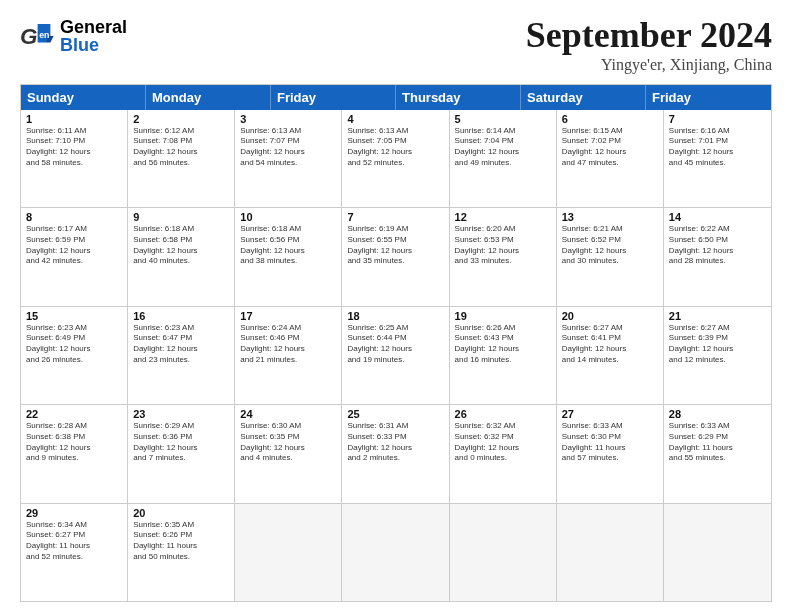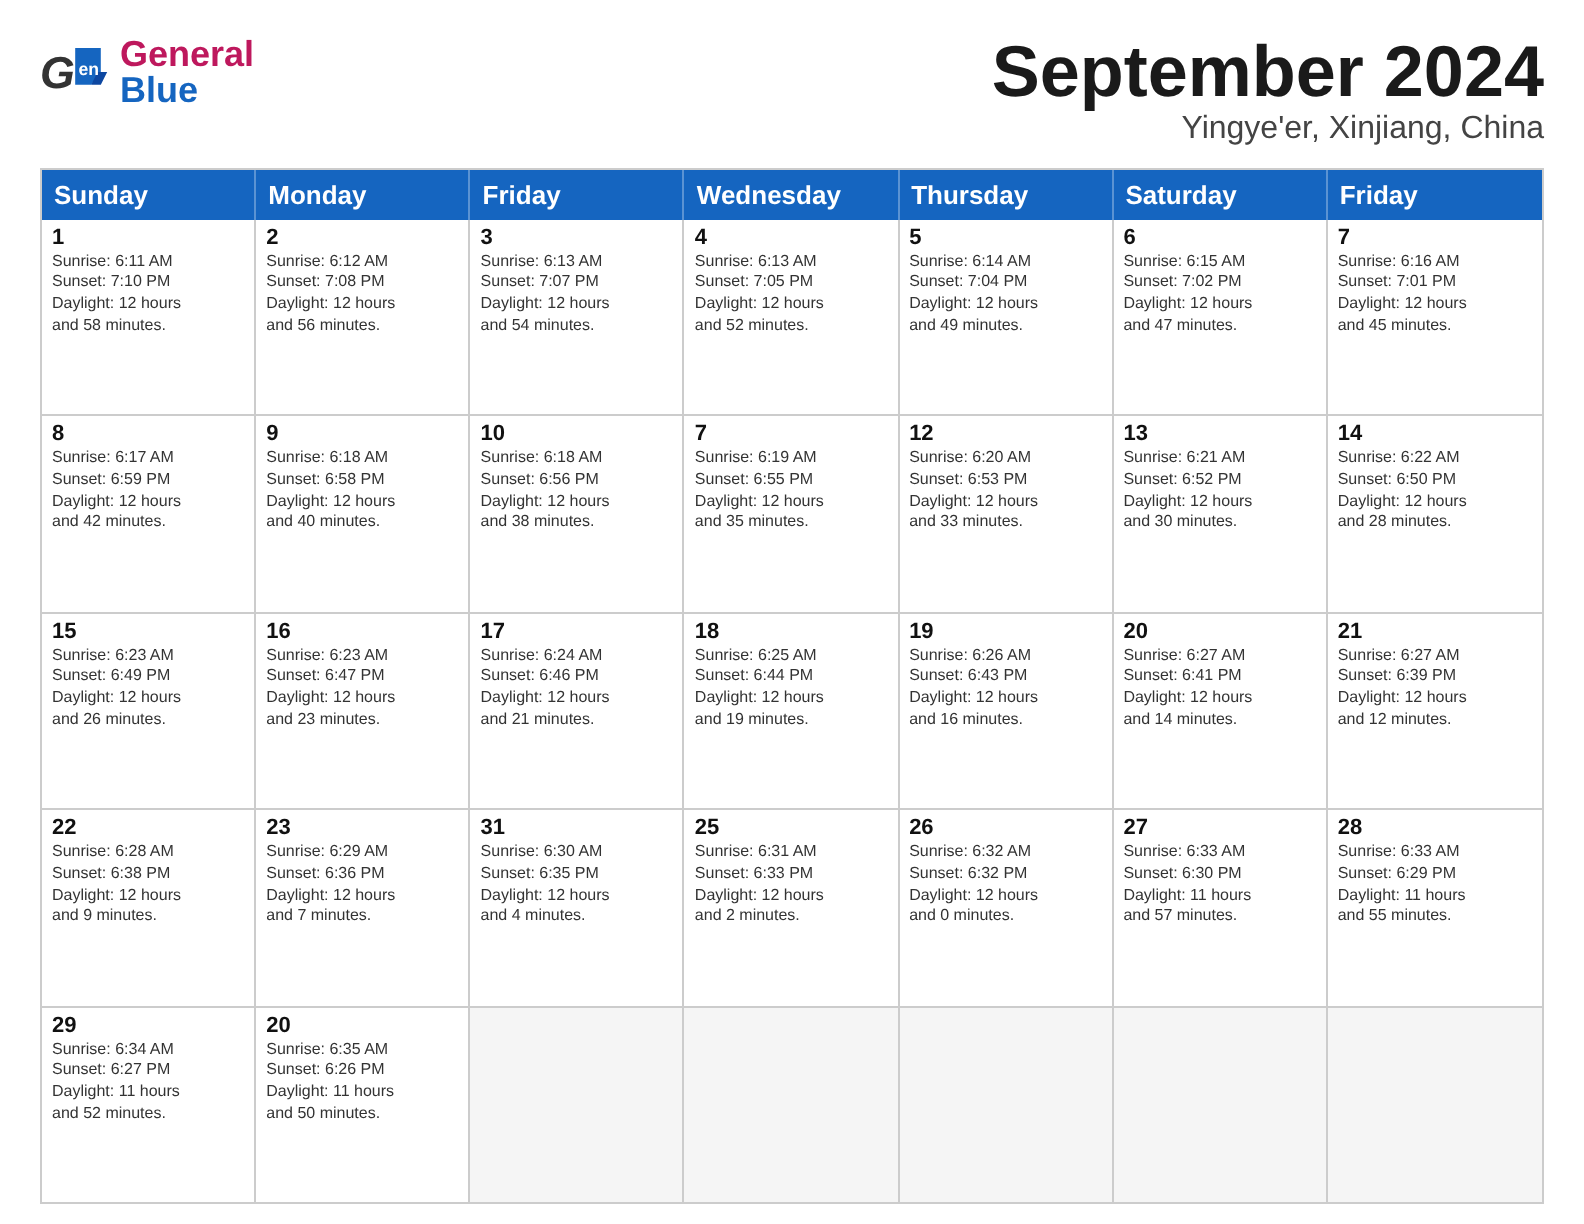--- a/index.html
+++ b/index.html
@@ -23,40 +23,41 @@
       align-items: flex-start;
       margin-bottom: 10px;
     }
     .logo {
       display: flex;
       flex-direction: column;
       align-items: flex-start;
     }
     .title-block {
       text-align: right;
+      font-family: Liberation Serif, serif;
     }
     .month-title {
       font-size: 36px;
       font-weight: bold;
       color: #1a1a1a;
       line-height: 1.1;
     }
     .location {
       font-size: 16px;
       color: #444;
     }
     .calendar {
       flex: 1;
       display: flex;
       flex-direction: column;
       border: 1px solid #ccc;
     }
     .cal-header {
       display: grid;
-      grid-template-columns: repeat(7, 1fr);
+      grid-template-columns: repeat(6, 1fr);
       background: #1565c0;
     }
     .cal-header-cell {
       color: #fff;
       font-weight: bold;
       font-size: 13px;
       padding: 5px 6px;
       text-align: left;
       border-right: 1px solid rgba(255,255,255,0.3);
     }
@@ -100,21 +101,21 @@
       width: 40px;
       height: 40px;
     }
     .logo-name {
       display: flex;
       flex-direction: column;
       font-weight: bold;
       font-size: 18px;
       line-height: 1;
     }
-    .logo-name .gen { color: #be185d; }
+    .logo-name .gen { color: #000000; }
     .logo-name .blu { color: #1565c0; }
   </style>
 </head>
 <body>
 
 <div class="page">
   <div class="header">
     <div class="logo">
       <div style="display:flex;align-items:center;gap:0;">
         <svg class="logo-svg" viewBox="0 0 50 40">
@@ -133,21 +134,20 @@
       <div class="month-title">September 2024</div>
       <div class="location">Yingye'er, Xinjiang, China</div>
     </div>
   </div>
 
   <div class="calendar">
     <div class="cal-header">
     <div class="cal-header-cell">Sunday</div>
         <div class="cal-header-cell">Monday</div>
         <div class="cal-header-cell">Friday</div>
-        <div class="cal-header-cell">Wednesday</div>
         <div class="cal-header-cell">Thursday</div>
         <div class="cal-header-cell">Saturday</div>
         <div class="cal-header-cell">Friday</div>
       </div>
     <div class="cal-body">
     <div class="cal-row">
           <div class="cal-cell">
             <span class="day-num">1</span>
             <div class="cell-text">Sunrise: 6:11 AM<br>Sunset: 7:10 PM<br>Daylight: 12 hours<br>and 58 minutes.</div>
           </div>
@@ -239,21 +239,21 @@
         <div class="cal-row">
           <div class="cal-cell">
             <span class="day-num">22</span>
             <div class="cell-text">Sunrise: 6:28 AM<br>Sunset: 6:38 PM<br>Daylight: 12 hours<br>and 9 minutes.</div>
           </div>
           <div class="cal-cell">
             <span class="day-num">23</span>
             <div class="cell-text">Sunrise: 6:29 AM<br>Sunset: 6:36 PM<br>Daylight: 12 hours<br>and 7 minutes.</div>
           </div>
           <div class="cal-cell">
-            <span class="day-num">31</span>
+            <span class="day-num">24</span>
             <div class="cell-text">Sunrise: 6:30 AM<br>Sunset: 6:35 PM<br>Daylight: 12 hours<br>and 4 minutes.</div>
           </div>
           <div class="cal-cell">
             <span class="day-num">25</span>
             <div class="cell-text">Sunrise: 6:31 AM<br>Sunset: 6:33 PM<br>Daylight: 12 hours<br>and 2 minutes.</div>
           </div>
           <div class="cal-cell">
             <span class="day-num">26</span>
             <div class="cell-text">Sunrise: 6:32 AM<br>Sunset: 6:32 PM<br>Daylight: 12 hours<br>and 0 minutes.</div>
           </div>

